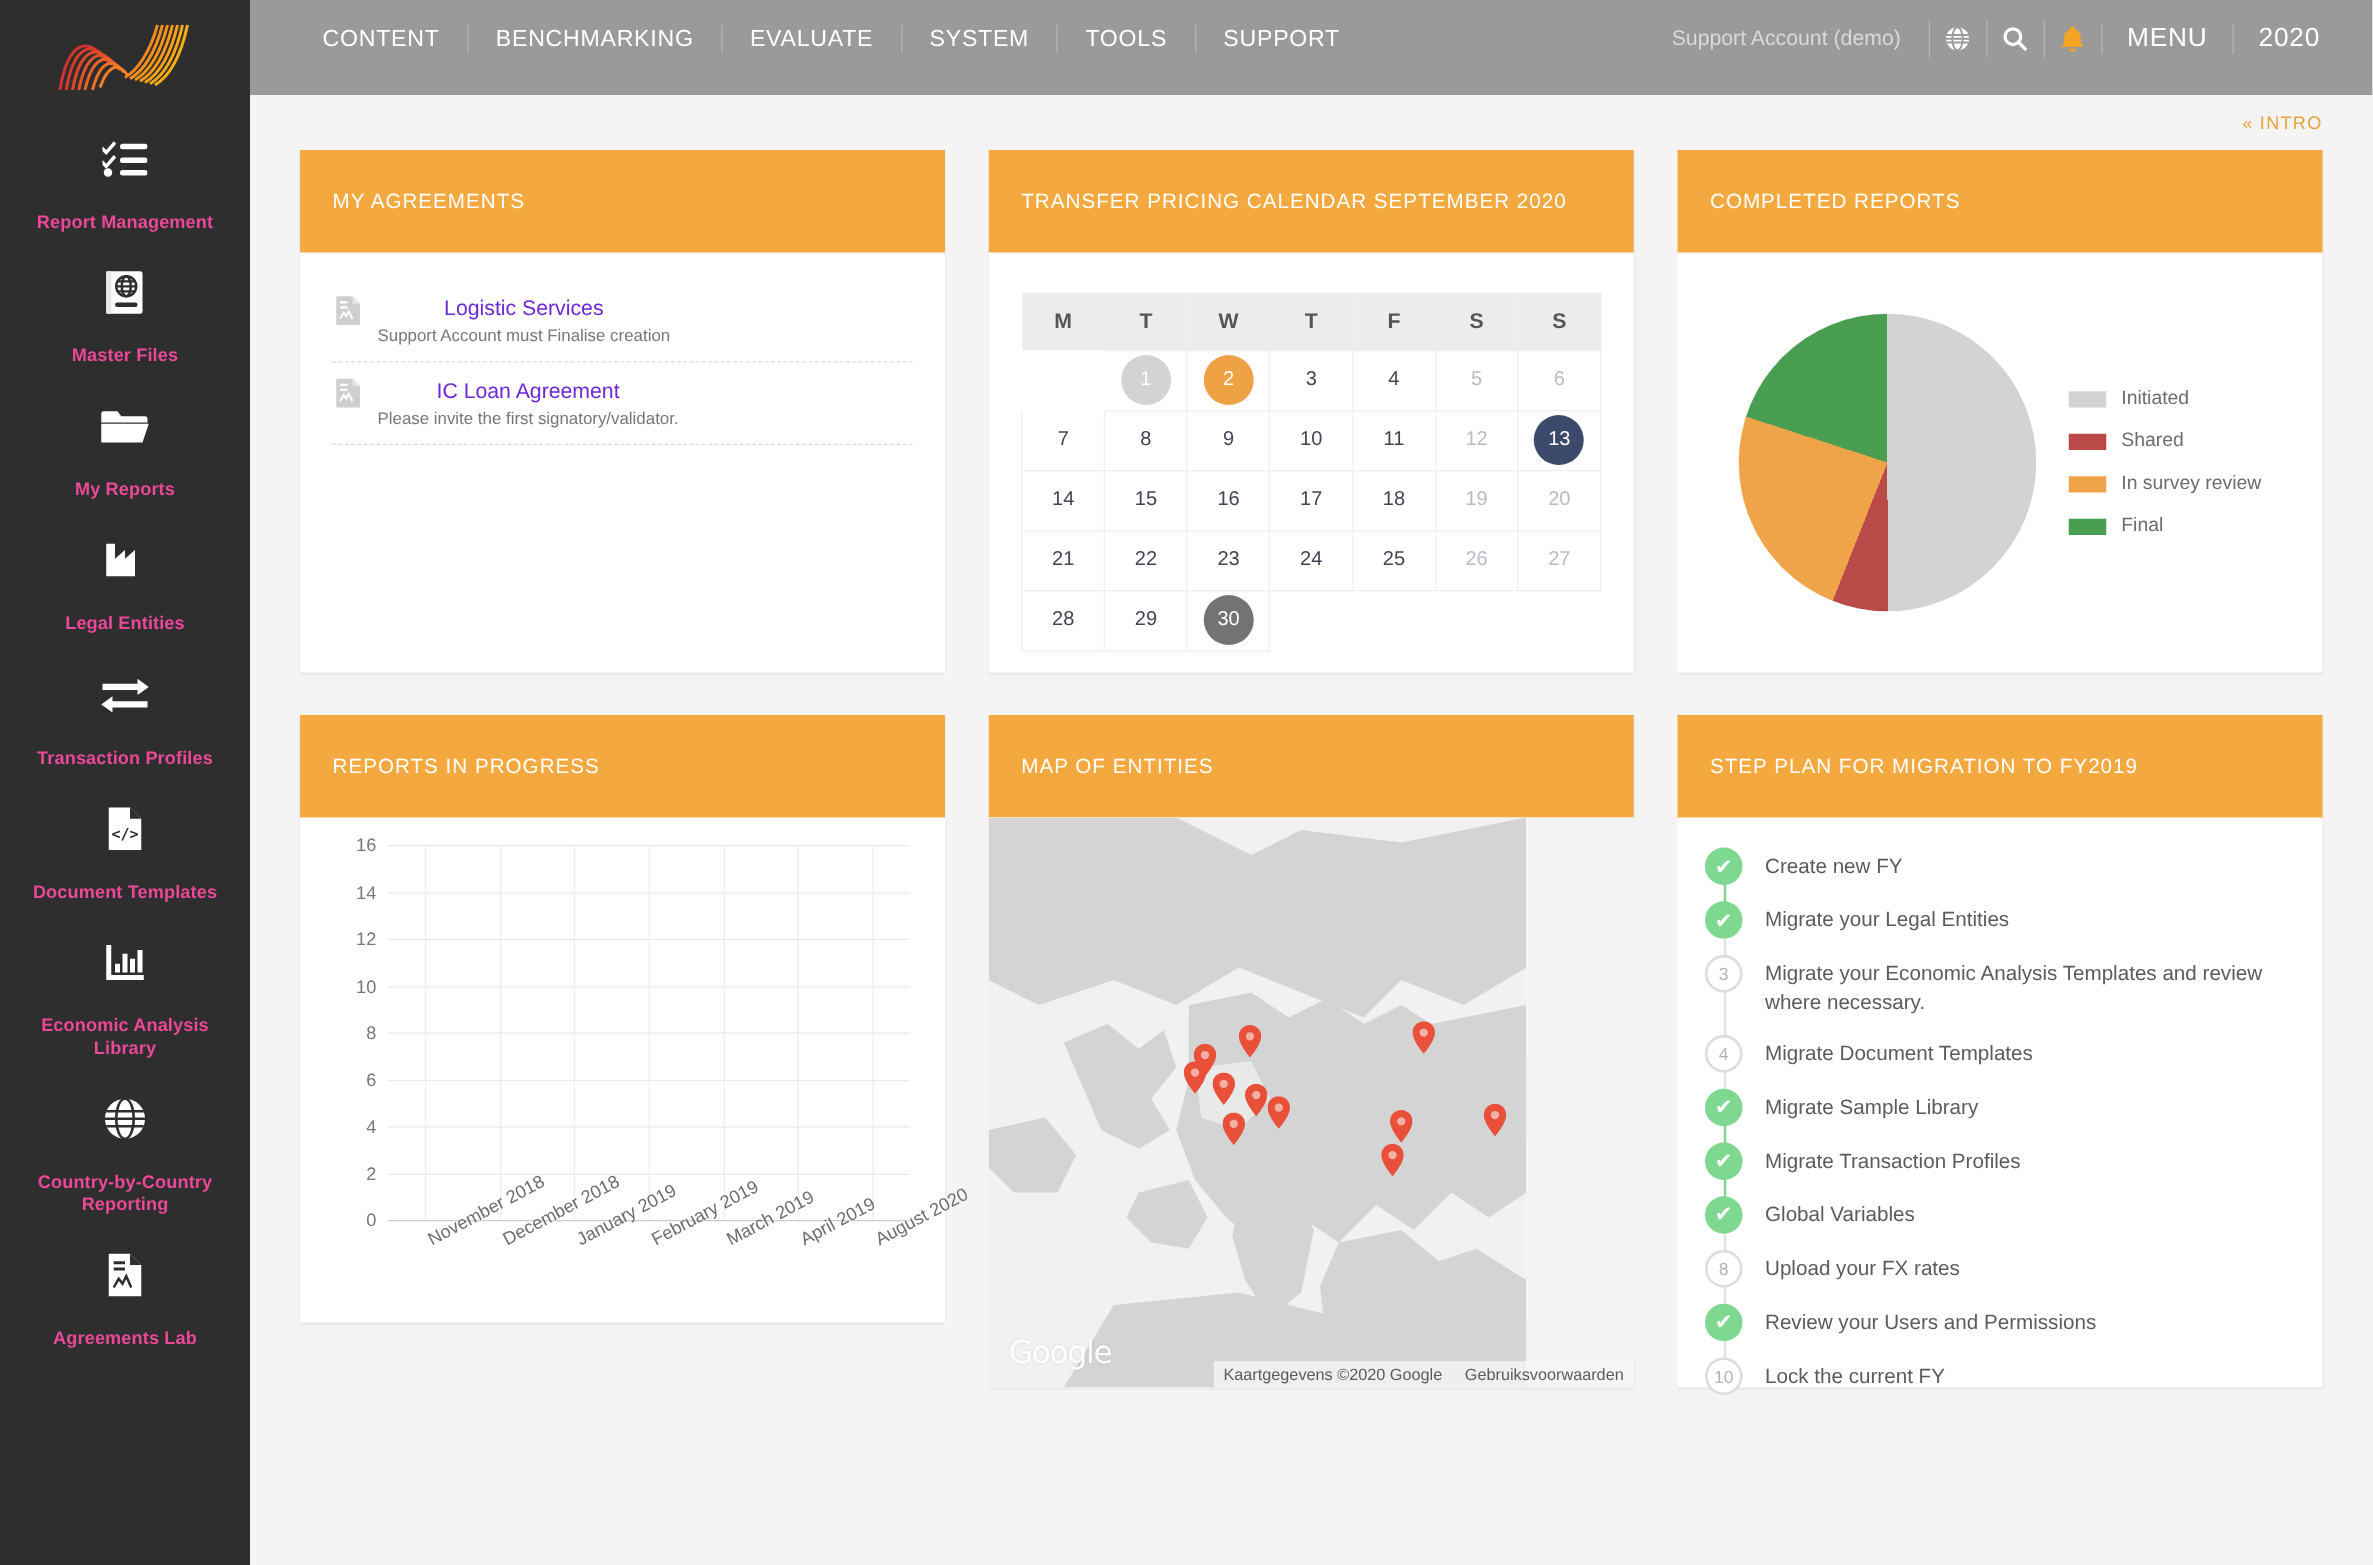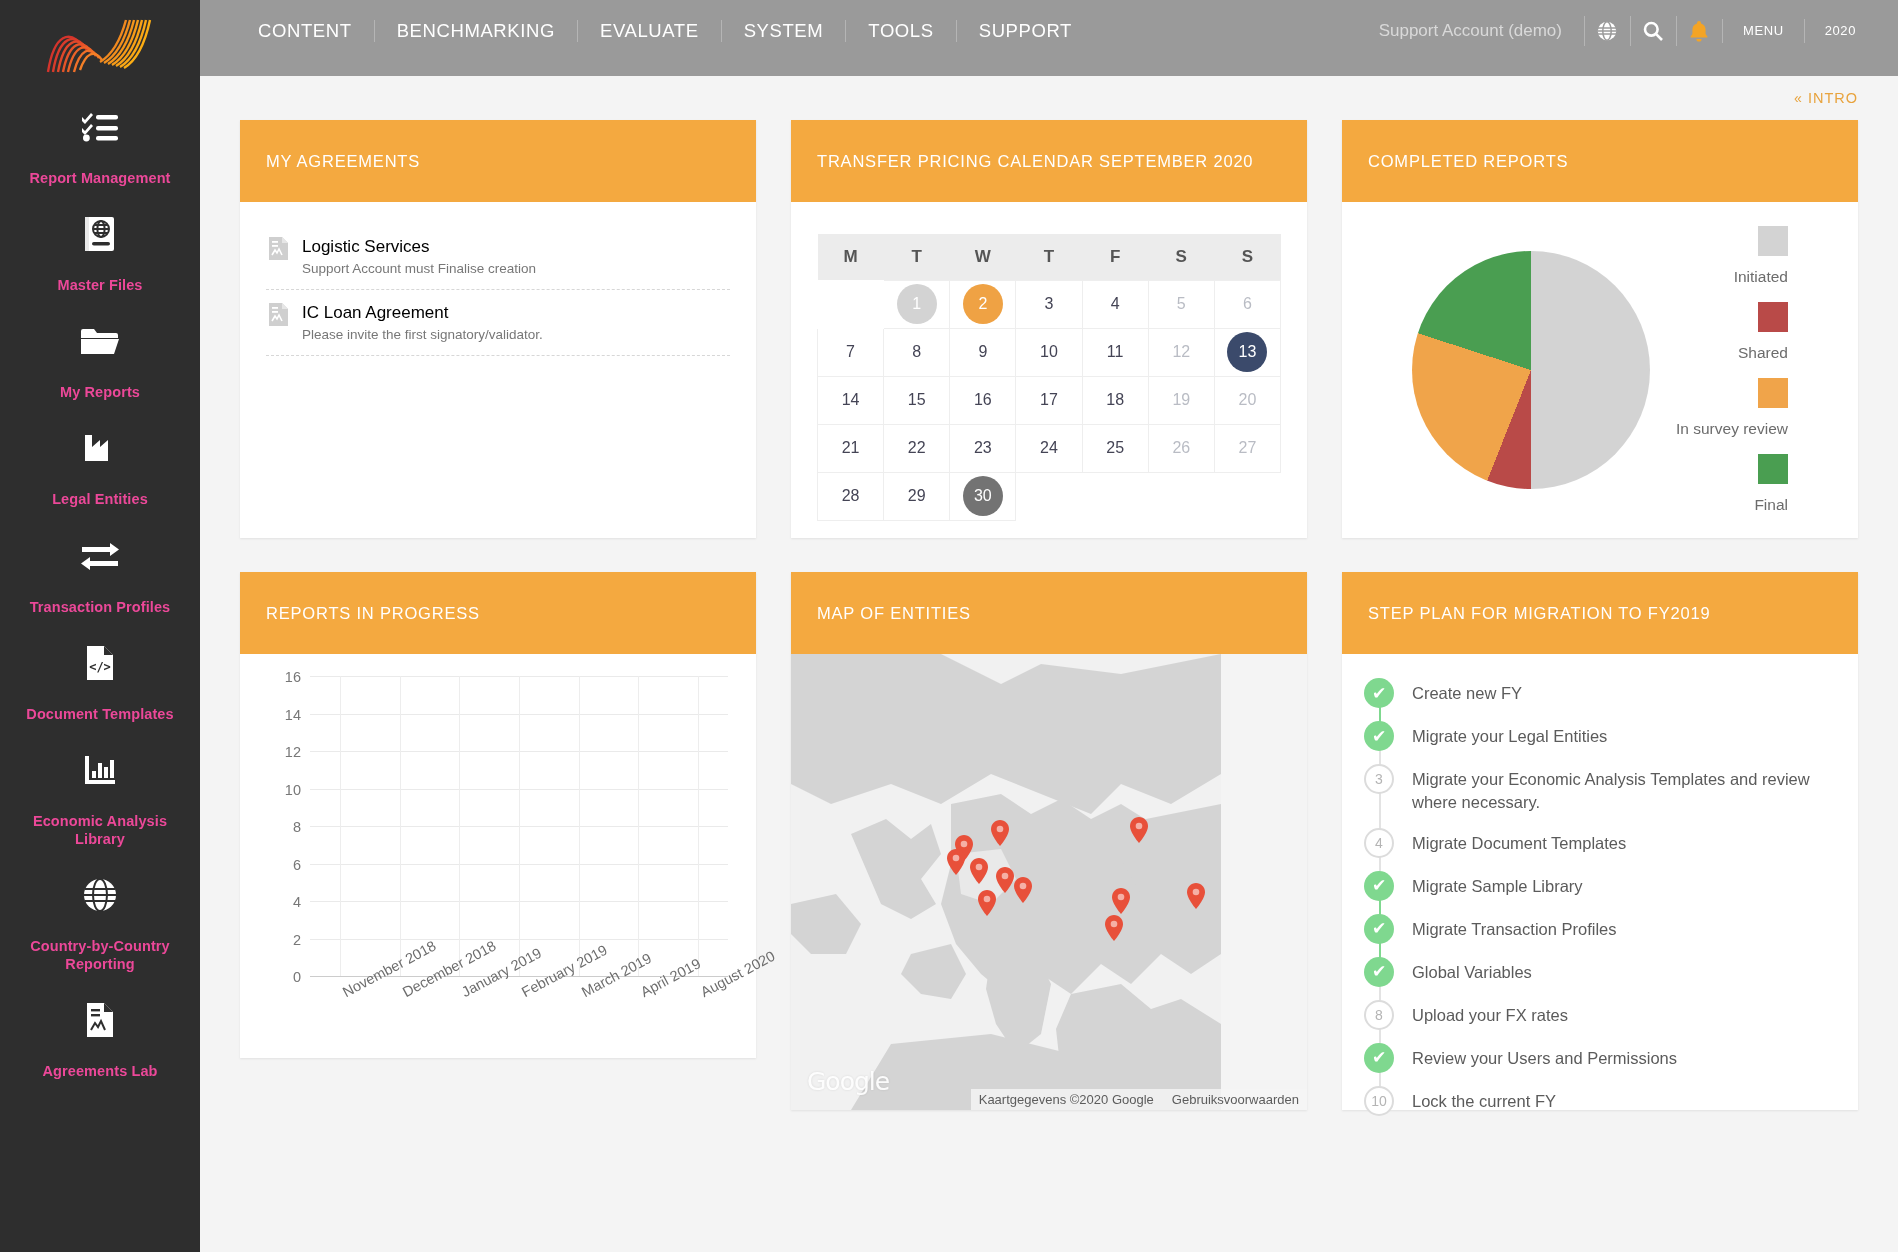--- a/index.html
+++ b/index.html
@@ -39,21 +39,21 @@
     border-right: 1px solid #b5b5b5; cursor: pointer; line-height: 22px;
   }
   .mainnav .nv:last-child { border-right: none; }
   .topbar-right { margin-left: auto; display: flex; align-items: center; gap: 0; }
   .acct { color: #d9d9d9; font-size: 17px; padding-right: 22px; }
   .tb-ic {
     width: 46px; height: 30px; display: flex; align-items: center; justify-content: center;
     border-left: 1px solid #b5b5b5; cursor: pointer; color: #fff;
   }
   .tb-txt {
-    color: #fff; font-size: 13px; letter-spacing: .6px; padding: 0 20px;
+    color: #fff; font-size: 21px; letter-spacing: .6px; padding: 0 20px;
     border-left: 1px solid #b5b5b5; cursor: pointer; line-height: 24px;
   }
 
   
   .content { flex: 1; background: #f4f4f4; padding: 0 40px; position: relative; overflow: hidden; }
   .introbar { height: 44px; display: flex; align-items: center; justify-content: flex-end; }
   .intro-link { color: #e8a33d; font-size: 14.5px; letter-spacing: 1px; cursor: pointer; }
   .intro-chev { color: #e8a33d; margin-right: 5px; font-size: 14px; }
 
   .grid { display: flex; gap: 35px; }
@@ -64,21 +64,21 @@
     padding: 31px 26px; line-height: 20px;
   }
   .card-bd { padding: 22px 26px; }
 
   
   .agr-list { height: 336px; }
   .agr {
     display: flex; gap: 13px; padding: 12px 2px 13px;
     border-bottom: 1px dashed #d7d7d7; cursor: pointer;
   }
-  .agr-title { font-size: 17px; color: #000000; line-height: 22px; }
+  .agr-title { font-size: 17px; color: #6d28d9; line-height: 22px; text-align: center; }
   .agr-sub { font-size: 13.5px; color: #777; margin-top: 3px; }
 
   
   .cal { width: 100%; border-collapse: collapse; margin-top: 10px; }
   .cal th {
     background: #ececec; color: #555; font-size: 17px; font-weight: bold;
     height: 46px; width: 14.28%;
   }
   .cal td {
     height: 48px; text-align: center; font-size: 16px; color: #445;
@@ -92,21 +92,21 @@
   }
   .pill.grey { background: #d3d3d3; }
   .pill.orange { background: #efa244; }
   .pill.navy { background: #3b4a6b; }
   .pill.pink { background: #737373; }
 
   
   .pie-wrap { height: 336px; display: flex; align-items: center; justify-content: center; gap: 26px; }
   .pie { width: 238px; height: 238px; border-radius: 50%; flex: 0 0 238px; }
   .legend { display: flex; flex-direction: column; gap: 16px; }
-  .lg { display: flex; align-items: flex-end; gap: 12px; flex-direction: column; }
+  .lg { display: flex; align-items: center; gap: 12px; }
   .lg-sw { width: 30px; height: 13px; flex: 0 0 30px; }
   .lg-tx { font-size: 15.5px; color: #6c6c6c; }
 
   
   .chart { height: 404px; position: relative; padding: 18px 14px 0 10px; }
   .plot { position: absolute; left: 70px; right: 28px; top: 22px; height: 300px; }
   .gl { position: absolute; left: 0; right: 0; border-top: 1px solid #eaeaea; }
   .gl.base { border-top: 1px solid #ccc; }
   .ytick {
     position: absolute; right: 100%; margin-right: 9px; transform: translateY(-50%);

